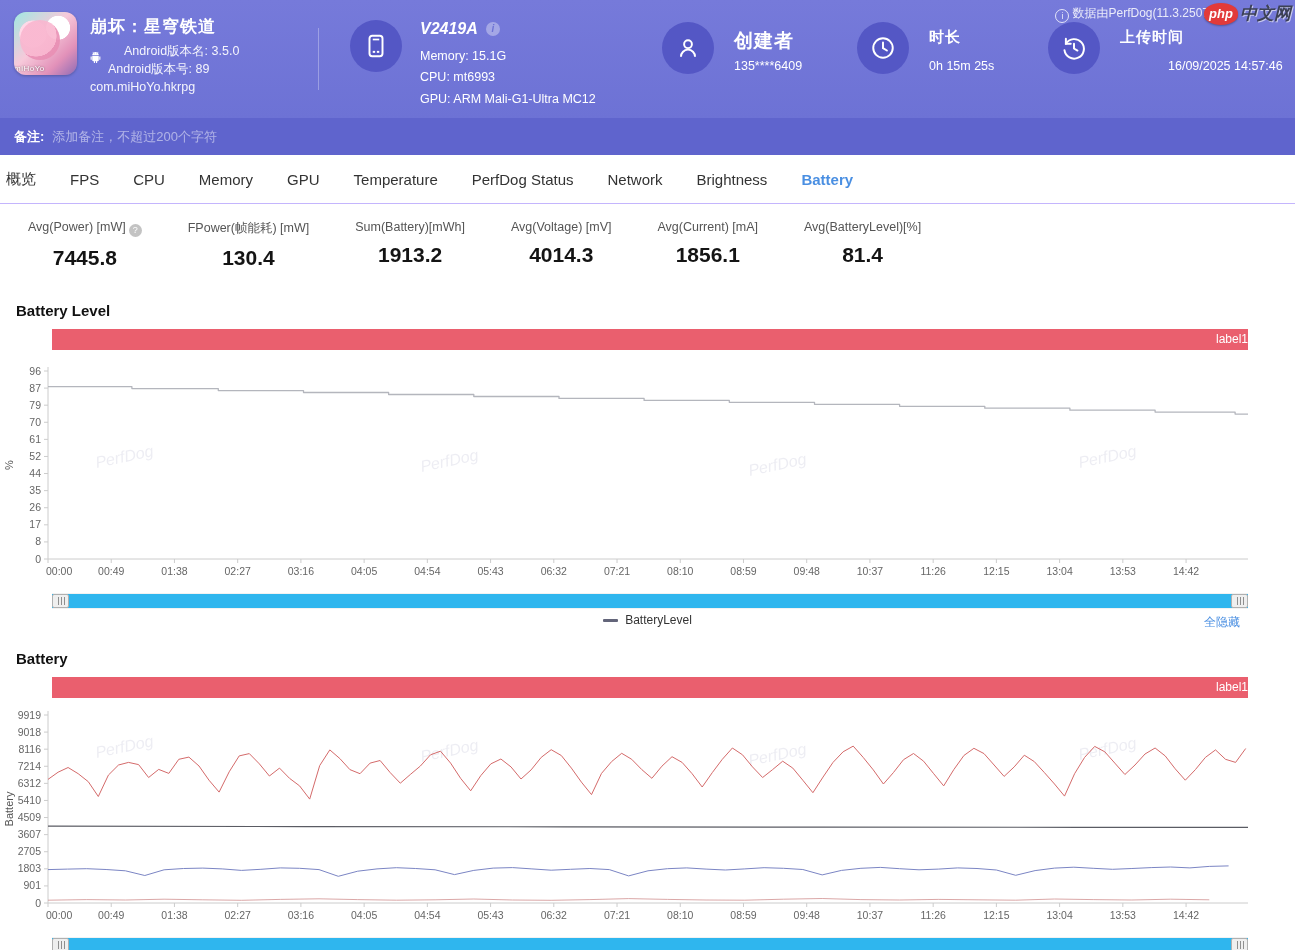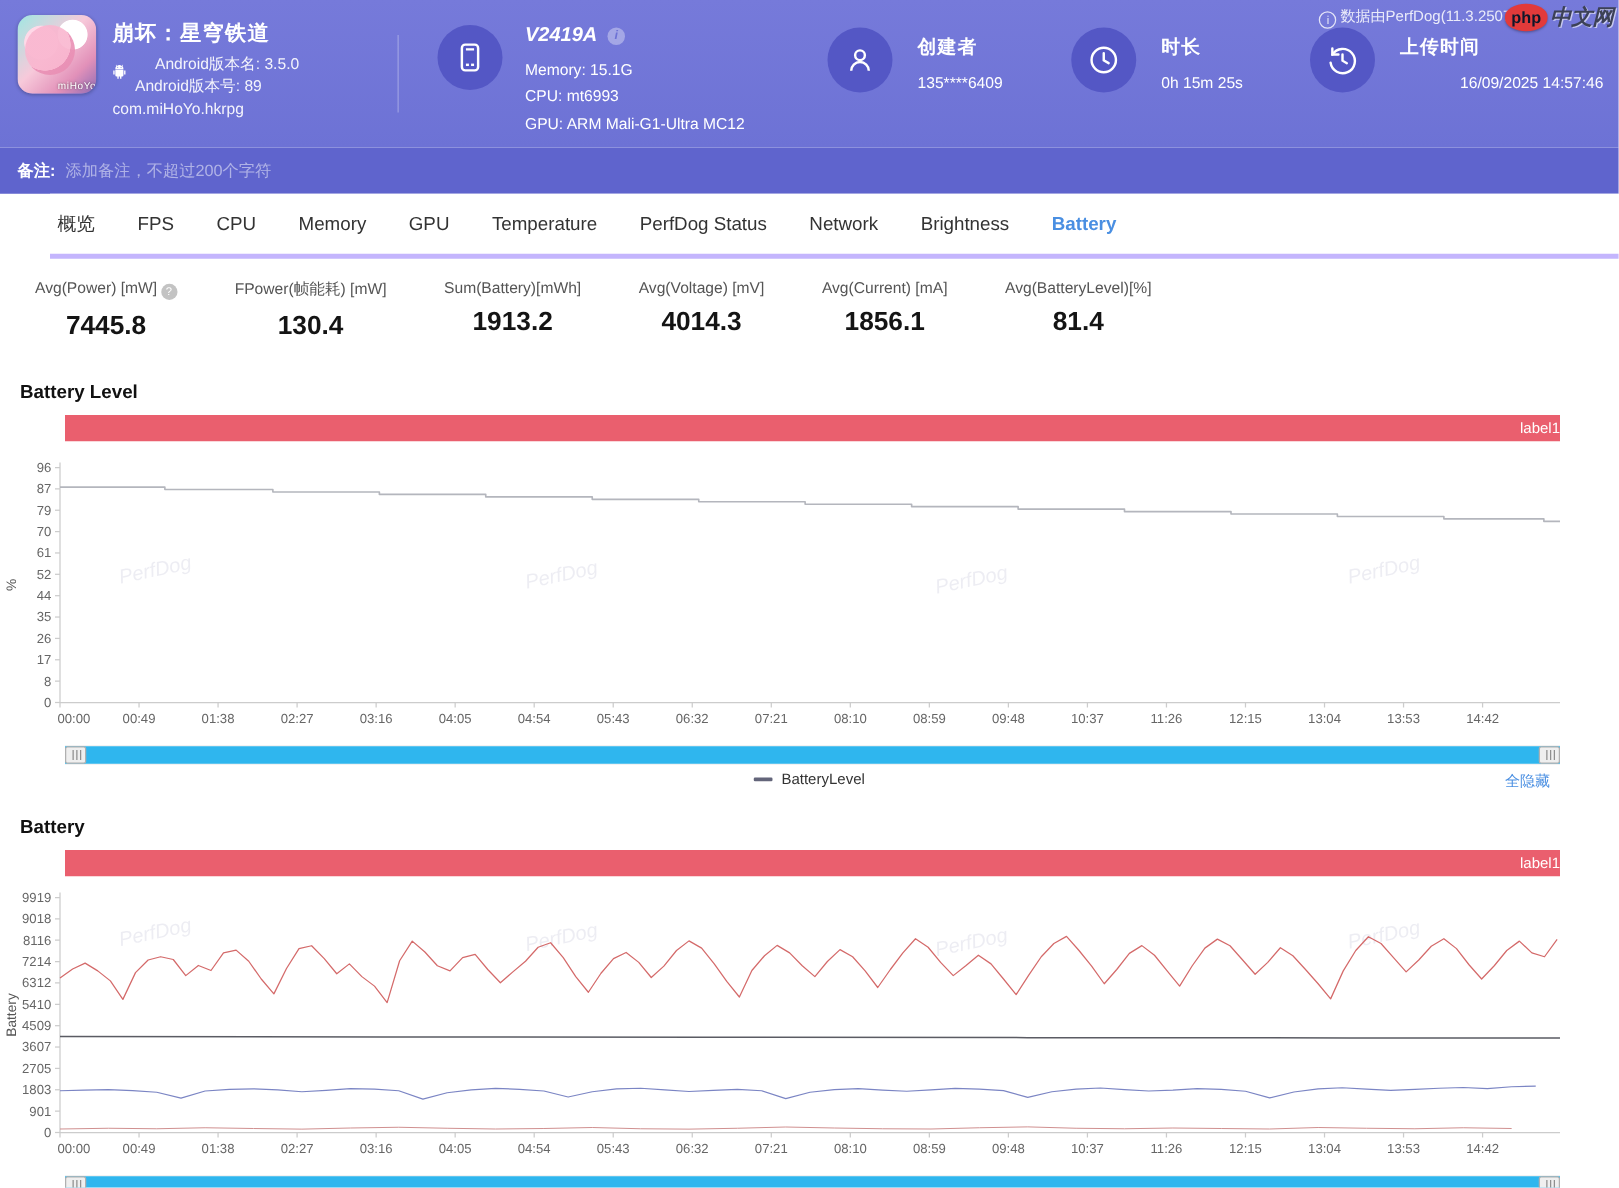--- a/index.html
+++ b/index.html
@@ -9,64 +9,64 @@
   
   .header{height:118px;background:linear-gradient(180deg,#767ada,#6d72d5);position:relative;color:#fff;}
   .app-icon{position:absolute;left:14px;top:12px;width:63px;height:63px;border-radius:12px;
     background:
       radial-gradient(circle at 30% 35%, #ffd9e8 0 22%, transparent 23%),
       radial-gradient(circle at 70% 25%, #fff 0 18%, transparent 19%),
       linear-gradient(135deg,#9fe8e2 0%,#f7c9da 45%,#e291b9 75%,#8f6bb5 100%);
     box-shadow:0 1px 3px rgba(0,0,0,.25);overflow:hidden;}
   .app-icon .hair{position:absolute;left:6px;top:8px;width:40px;height:40px;border-radius:50%;
     background:radial-gradient(circle at 40% 40%,#f9b6cf 0 60%,#e98fb4 61% 100%);opacity:.9;}
-  .app-icon .brand{position:absolute;left:0;right:0;bottom:2px;text-align:right;font-size:8px;
+  .app-icon .brand{position:absolute;left:0;right:0;bottom:2px;text-align:left;font-size:8px;
     color:#fff;text-shadow:0 0 2px rgba(0,0,0,.6);letter-spacing:.5px;}
   .app-title{position:absolute;left:90px;top:15px;font-size:17px;font-weight:bold;letter-spacing:1px;}
   .android-ic{position:absolute;left:89px;top:51px;width:13px;height:13px;}
   .app-line1{position:absolute;left:124px;top:43px;font-size:12.5px;color:rgba(255,255,255,.92);}
   .app-line2{position:absolute;left:108px;top:61px;font-size:12.5px;color:rgba(255,255,255,.92);}
   .app-pkg{position:absolute;left:90px;top:80px;font-size:12.5px;color:rgba(255,255,255,.92);}
   .vdiv{position:absolute;left:318px;top:28px;width:1px;height:62px;background:rgba(255,255,255,.3);}
   .hcircle{position:absolute;width:52px;height:52px;border-radius:50%;background:#5457c5;
     display:flex;align-items:center;justify-content:center;}
   .dev-circle{left:350px;top:20px;}
   .dev-name{position:absolute;left:420px;top:20px;font-size:16px;font-weight:bold;font-style:italic;}
   .dev-info-ic{position:absolute;left:486px;top:22px;width:14px;height:14px;border-radius:50%;
     background:rgba(255,255,255,.35);color:#6d72d5;font-size:10px;font-weight:bold;
     text-align:center;line-height:14px;font-style:italic;}
   .dev-mem{position:absolute;left:420px;top:49px;font-size:12.5px;}
   .dev-cpu{position:absolute;left:420px;top:70px;font-size:12.5px;}
   .dev-gpu{position:absolute;left:420px;top:92px;font-size:12.5px;}
   .cr-circle{left:662px;top:22px;}
-  .cr-label{position:absolute;left:734px;top:28px;font-size:15px;font-weight:bold;letter-spacing:1px;}
+  .cr-label{position:absolute;left:734px;top:28px;font-size:19px;font-weight:bold;letter-spacing:1px;}
   .cr-value{position:absolute;left:734px;top:59px;font-size:12.5px;}
   .du-circle{left:857px;top:22px;}
   .du-label{position:absolute;left:929px;top:28px;font-size:15px;font-weight:bold;letter-spacing:1px;}
   .du-value{position:absolute;left:929px;top:59px;font-size:12.5px;}
   .up-circle{left:1048px;top:22px;}
   .up-label{position:absolute;left:1120px;top:28px;font-size:15px;font-weight:bold;letter-spacing:1px;}
   .up-value{position:absolute;left:1120px;top:59px;font-size:12.5px;margin-left:48px;}
   .src-note{position:absolute;right:86px;top:5px;font-size:12px;color:rgba(255,255,255,.85);white-space:nowrap;}
   .src-note .i-circ{display:inline-block;width:12px;height:12px;border:1px solid rgba(255,255,255,.8);
     border-radius:50%;font-size:9px;line-height:12px;text-align:center;vertical-align:-2px;margin-right:3px;}
   .php-logo{position:absolute;right:4px;top:2px;display:flex;align-items:center;}
-  .php-badge{background:#e23a3a;color:#0f172a;font-weight:bold;font-size:13px;
+  .php-badge{background:#e23a3a;color:#ffffff;font-weight:bold;font-style:italic;font-size:13px;
     width:34px;height:22px;border-radius:50%/46%;text-align:center;line-height:22px;box-shadow:0 1px 2px rgba(0,0,0,.3);}
   .php-cn{font-size:17px;font-weight:bold;font-style:italic;color:#3c4156;margin-left:2px;
     text-shadow:1px 1px 0 rgba(255,255,255,.6);}
 
   
   .remark{height:37px;background:#5f64cd;color:#fff;display:flex;align-items:center;padding-left:14px;}
   .remark .lab{font-size:13px;font-weight:bold;}
   .remark .ph{font-size:13px;color:rgba(255,255,255,.5);margin-left:8px;}
 
   
-  .tabs{height:48px;display:flex;align-items:center;gap:34px;padding:0 6px;border-bottom:4px solid #c4b5fd;
-    background:#fff;position:relative;z-index:2;margin-left:40px;}
+  .tabs{height:48px;display:flex;align-items:center;gap:34px;padding:0 6px;border-bottom:1px solid #c4b5fd;
+    background:#fff;position:relative;z-index:2;}
   .tab{font-size:15px;color:#333;cursor:pointer;white-space:nowrap;}
   .tab.active{color:#4a8fe2;font-weight:bold;}
 
   
   .stats{display:flex;gap:46px;padding:16px 0 0 28px;height:62px;position:relative;z-index:2;}
   .stat{text-align:center;}
   .stat .sl{font-size:12.5px;color:#555;white-space:nowrap;}
   .stat .sv{font-size:21px;font-weight:bold;color:#141414;margin-top:9px;}
   .q-ic{display:inline-block;width:13px;height:13px;border-radius:50%;background:#c3c3c3;color:#fff;
     font-size:9px;line-height:13px;text-align:center;vertical-align:-2px;margin-left:3px;}

